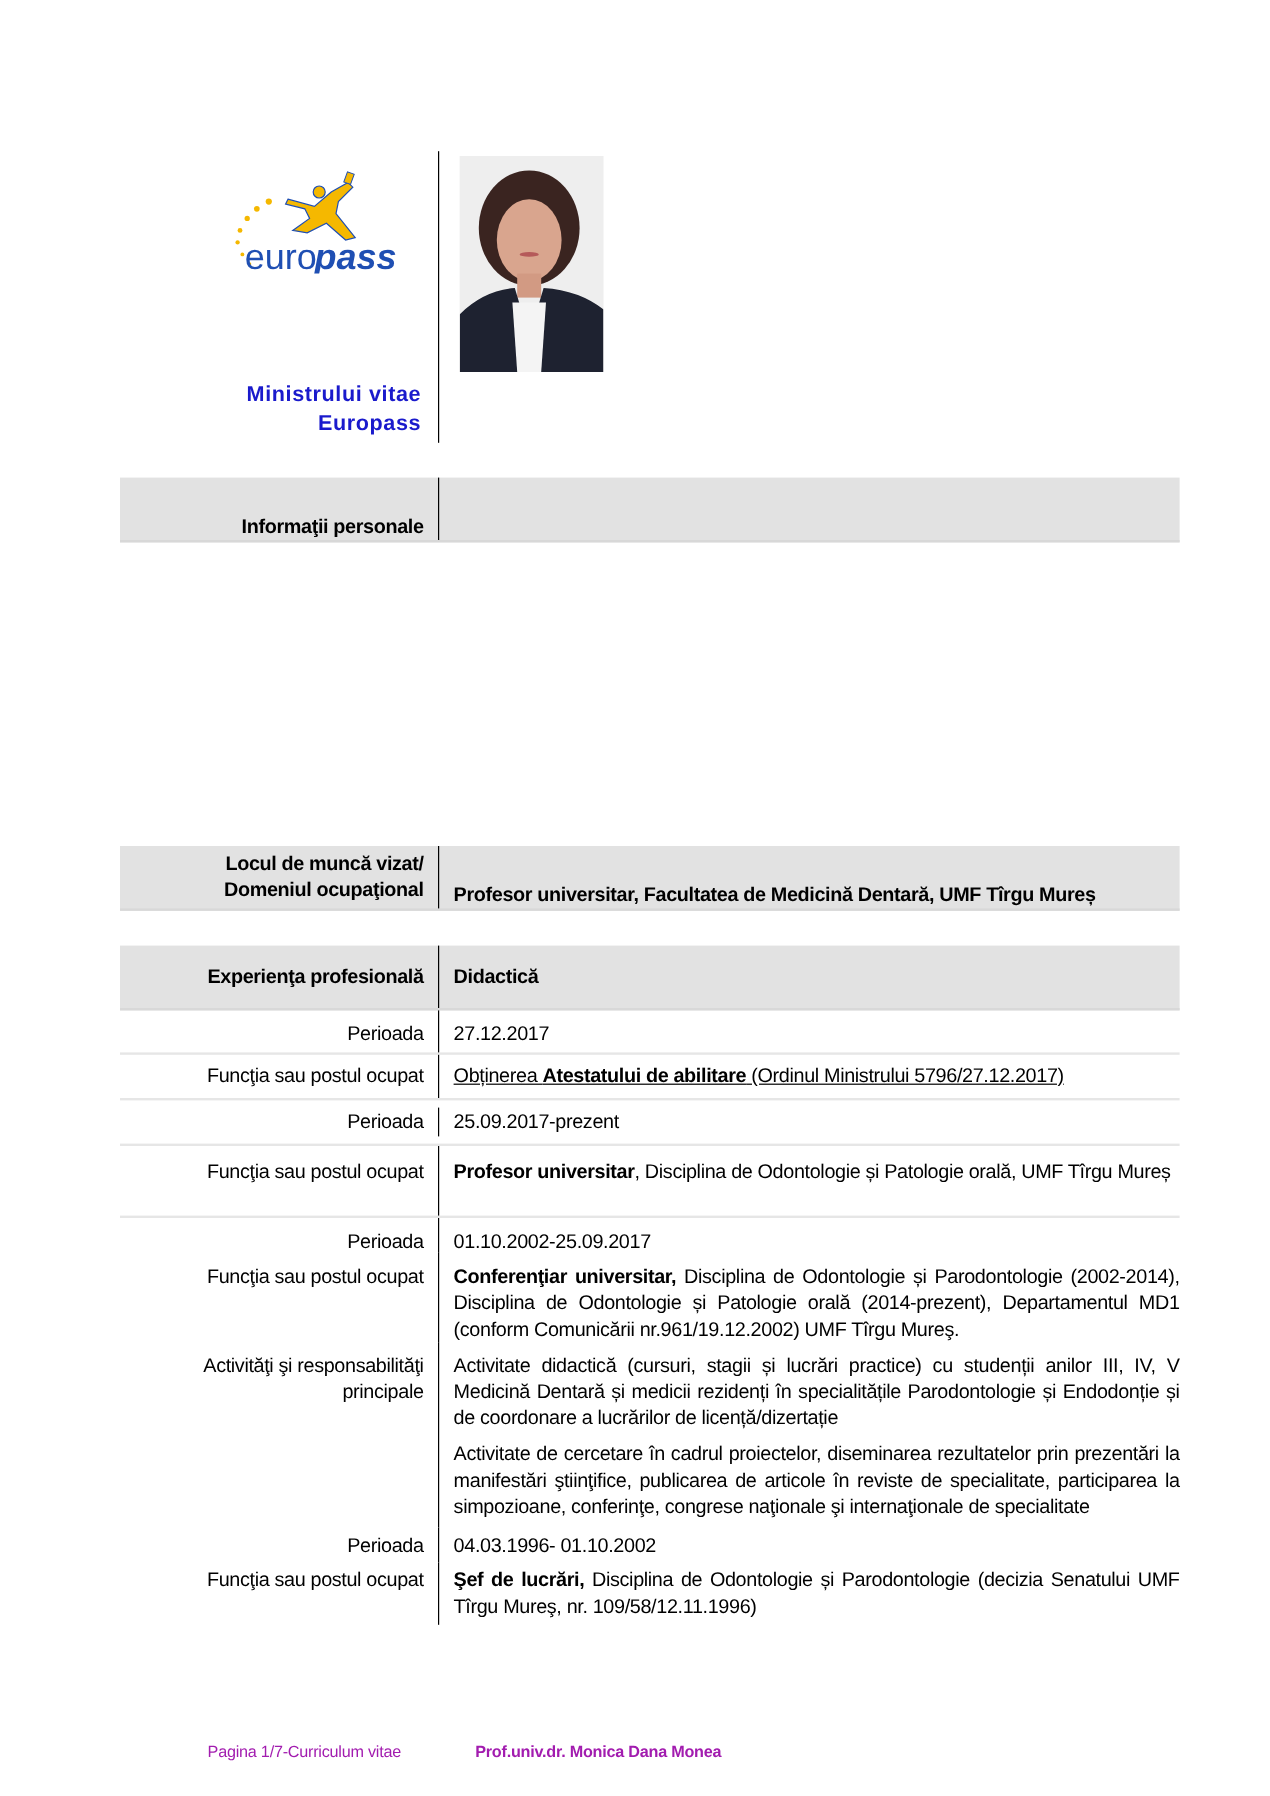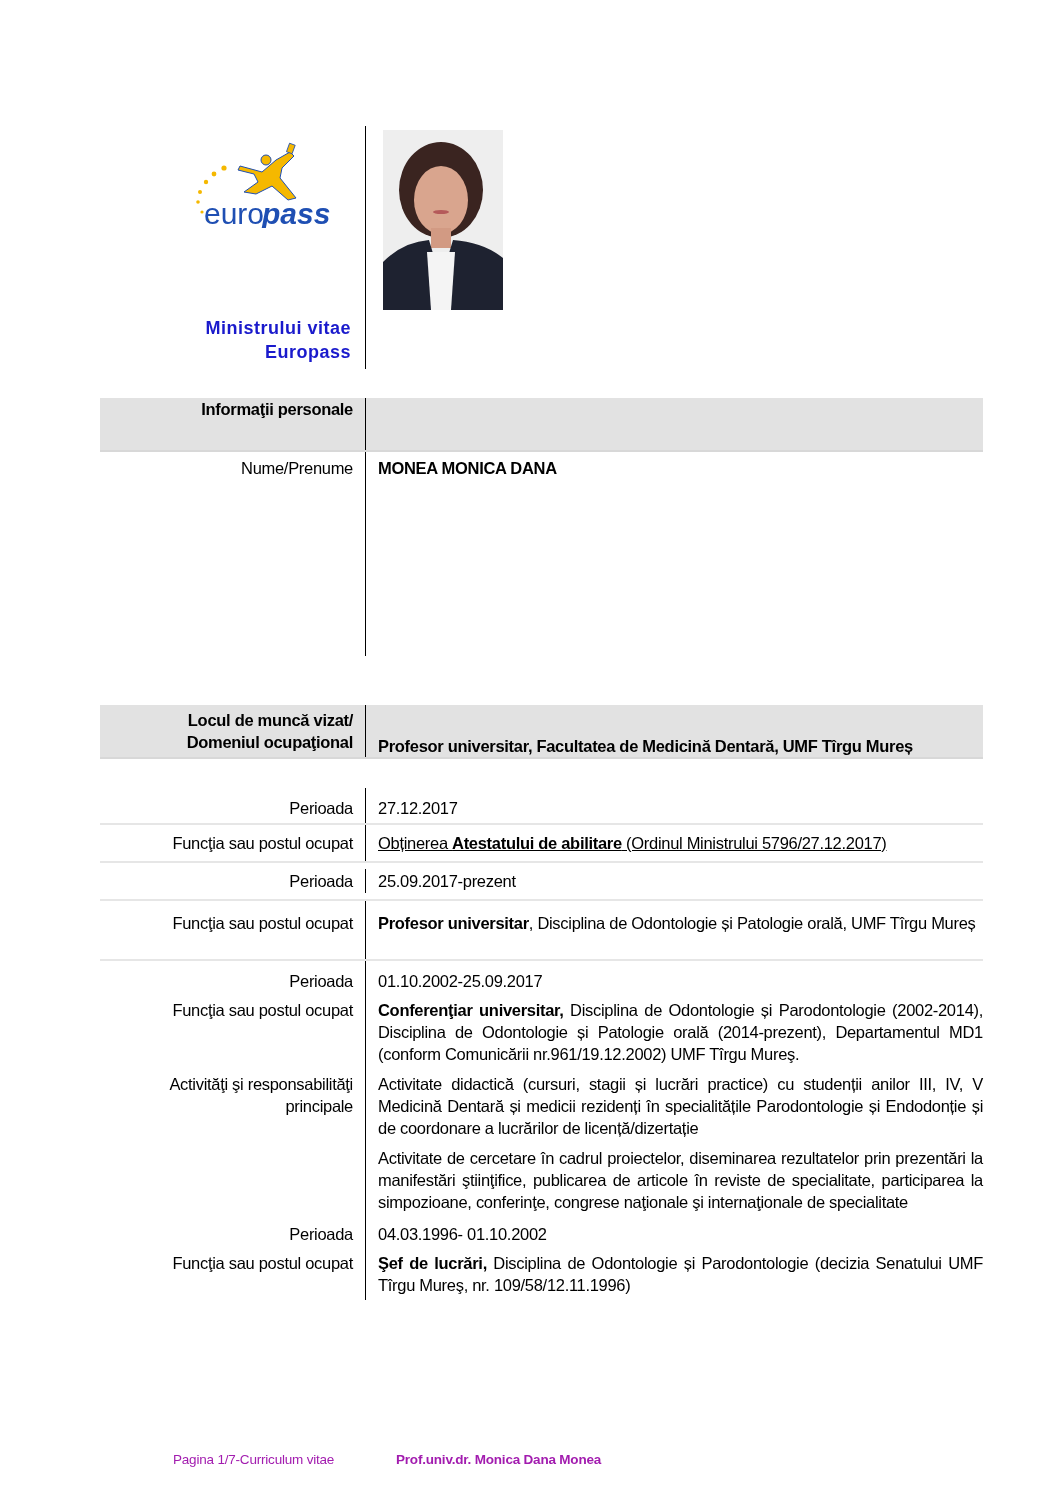--- a/index.html
+++ b/index.html
@@ -73,43 +73,45 @@
 
         <path d="M0 180 L0 132 Q20 112 46 110 L58 150 L70 110 Q100 112 120 128 L120 180 Z" fill="#1e2230"></path>
 
         <path d="M44 122 L72 122 L68 180 L48 180 Z" fill="#f4f4f4"></path>
         <ellipse cx="58" cy="82" rx="8" ry="2" fill="#b55a5a"></ellipse>
       </svg>
     </div>
   </div>
 
   <div class="section" style="top:398px;">
-    <div class="row head headsep" style="height:52px; align-items:flex-start;">
+    <div class="row head headsep" style="height:52px; align-items:flex-end;">
       <div class="lbl">Informaţii personale</div>
       <div class="val" style="height:52px;"></div>
-    </div>
-    <div class="row" style="height:204px;">
-      <div class="lbl" style="padding-top:5px;">Nume/Prenume</div>
-      <div class="val" style="padding-top:5px; font-weight:bold;">MONEA MONICA DANA</div>
     </div>
   </div>
 
   <div class="section" style="top:705px;">
     <div class="row head headsep" style="height:52px; align-items:center;">
       <div class="lbl">
         <div>Locul de muncă vizat/</div>
         <div>Domeniul ocupaţional</div>
       </div>
       <div class="val" style="height:52px; display:flex; align-items:flex-end;">
         <span>Profesor universitar, Facultatea de Medicină Dentară, UMF Tîrgu Mureș</span>
       </div>
     </div>
   </div>
 
   <div class="section" style="top:788px;">
+    <div class="row head headsep" style="height:52px; align-items:center;">
+      <div class="lbl">Experienţa profesională</div>
+      <div class="val" style="height:52px; display:flex; align-items:center;">
+        <span>Didactică</span>
+      </div>
+    </div>
 
     <div class="row sep" style="height:35px; align-items:flex-end;">
       <div class="lbl" style="padding-bottom:4px;">Perioada</div>
       <div class="val" style="height:35px; display:flex; align-items:flex-end; padding-bottom:0;">
         <span style="padding-bottom:4px;">27.12.2017</span>
       </div>
     </div>
 
     <div class="row sep" style="height:36px; align-items:center;">
       <div class="lbl">Funcţia sau postul ocupat</div>

